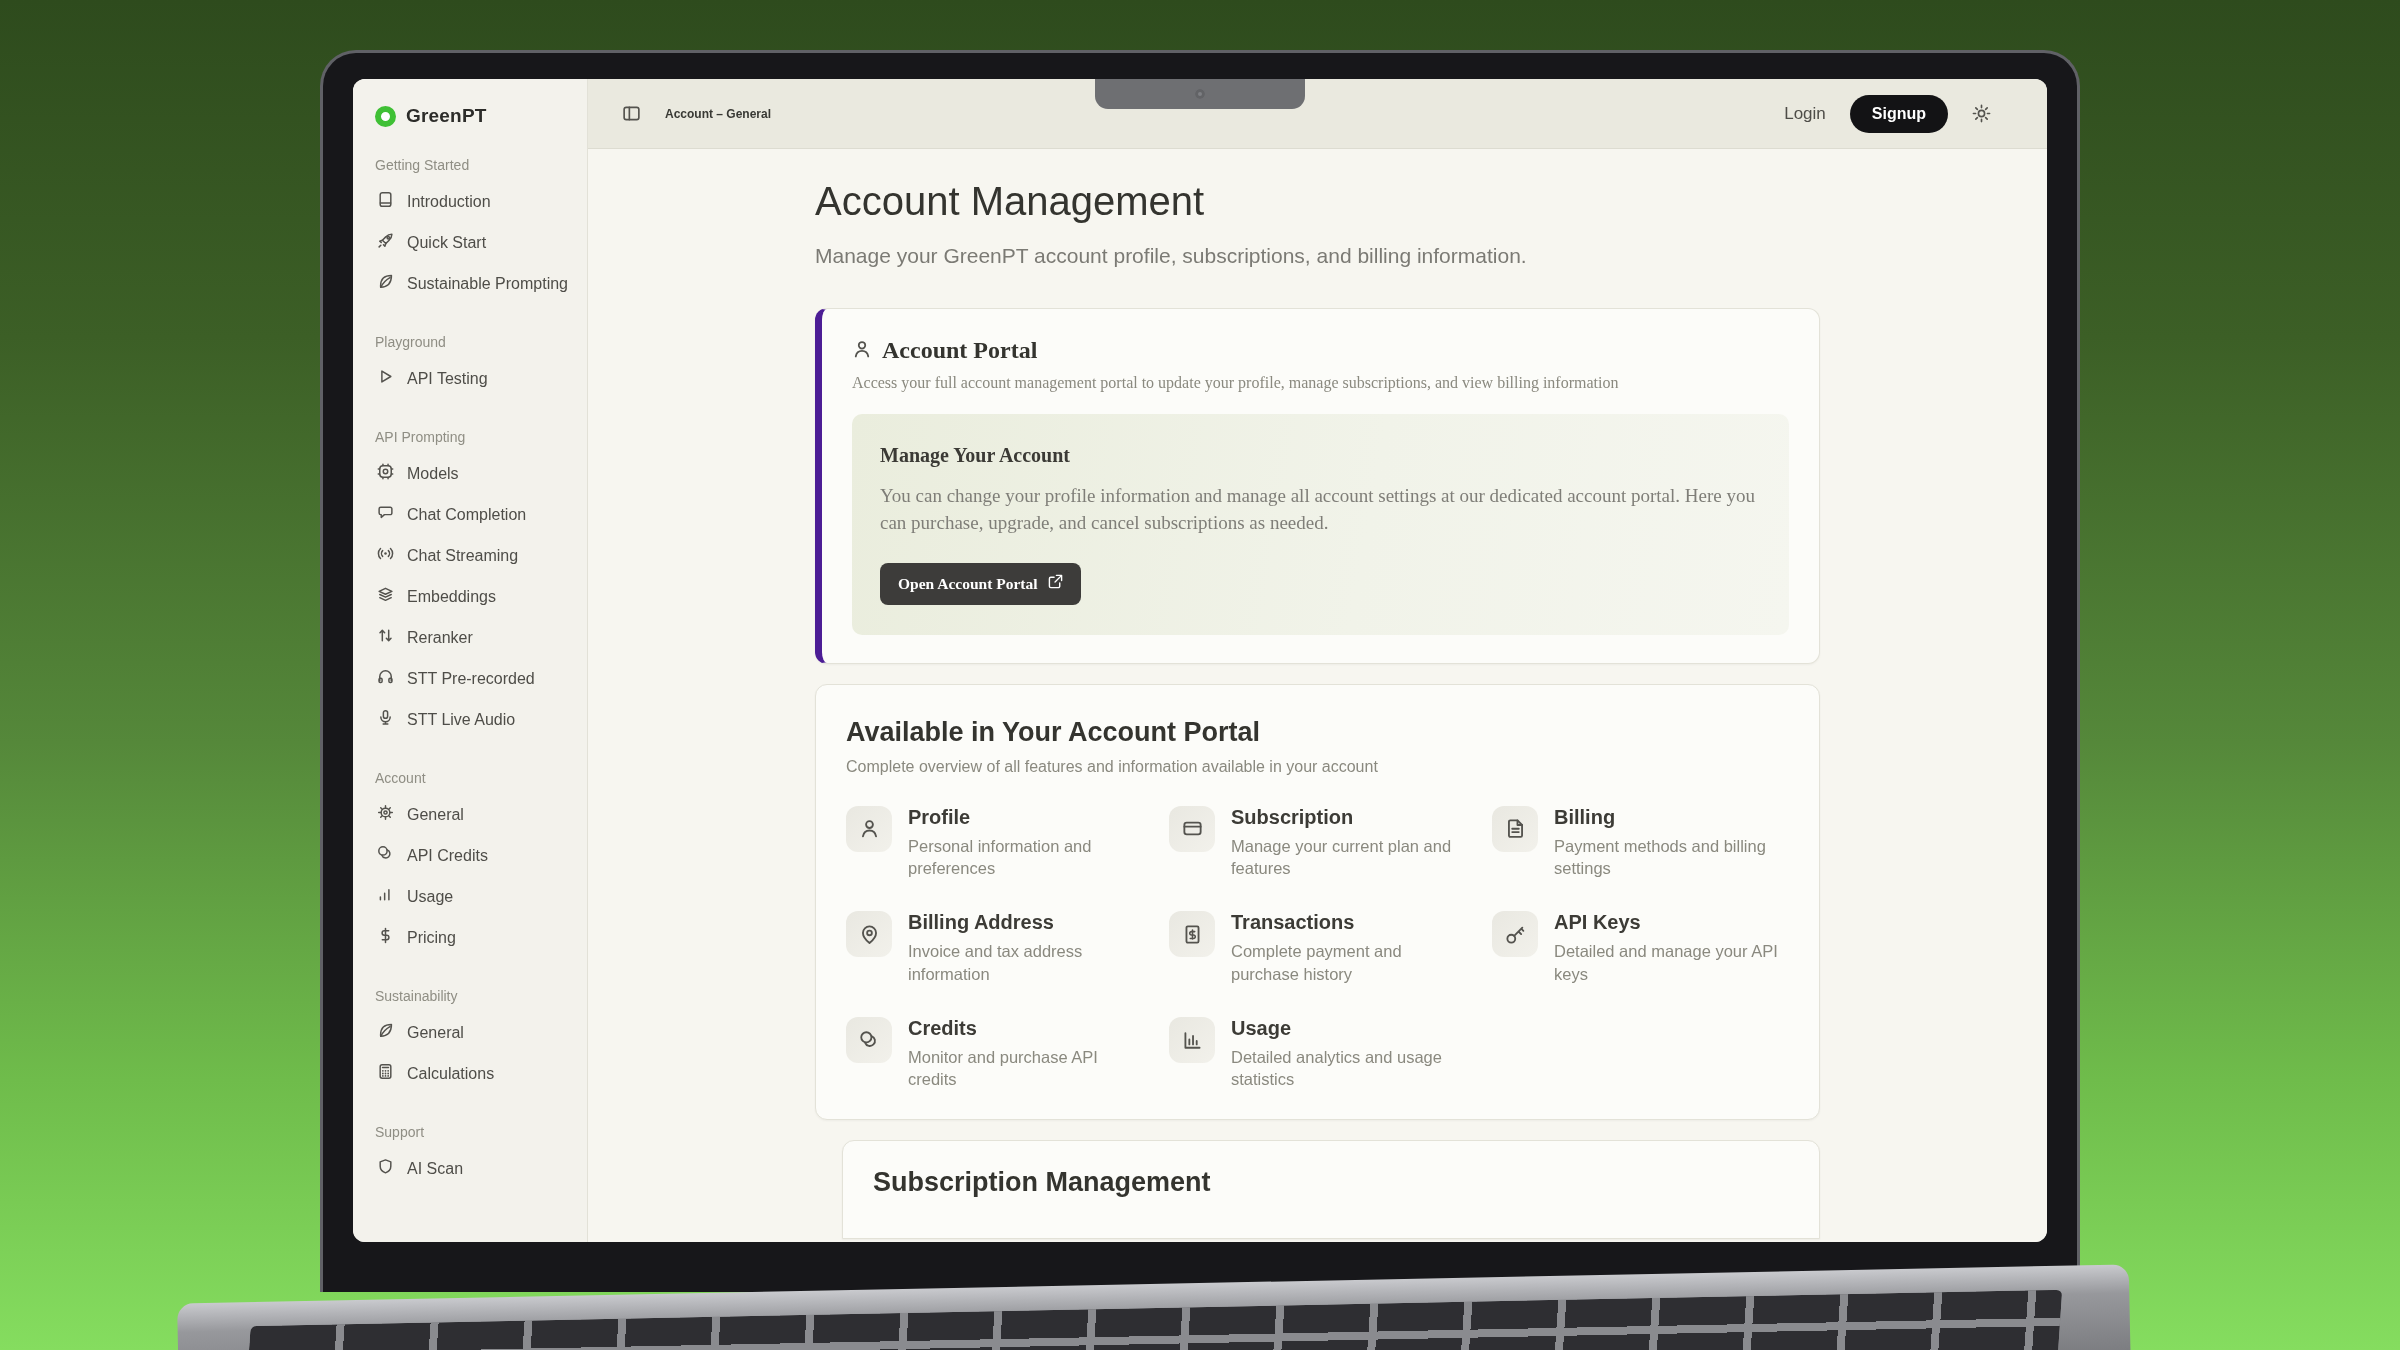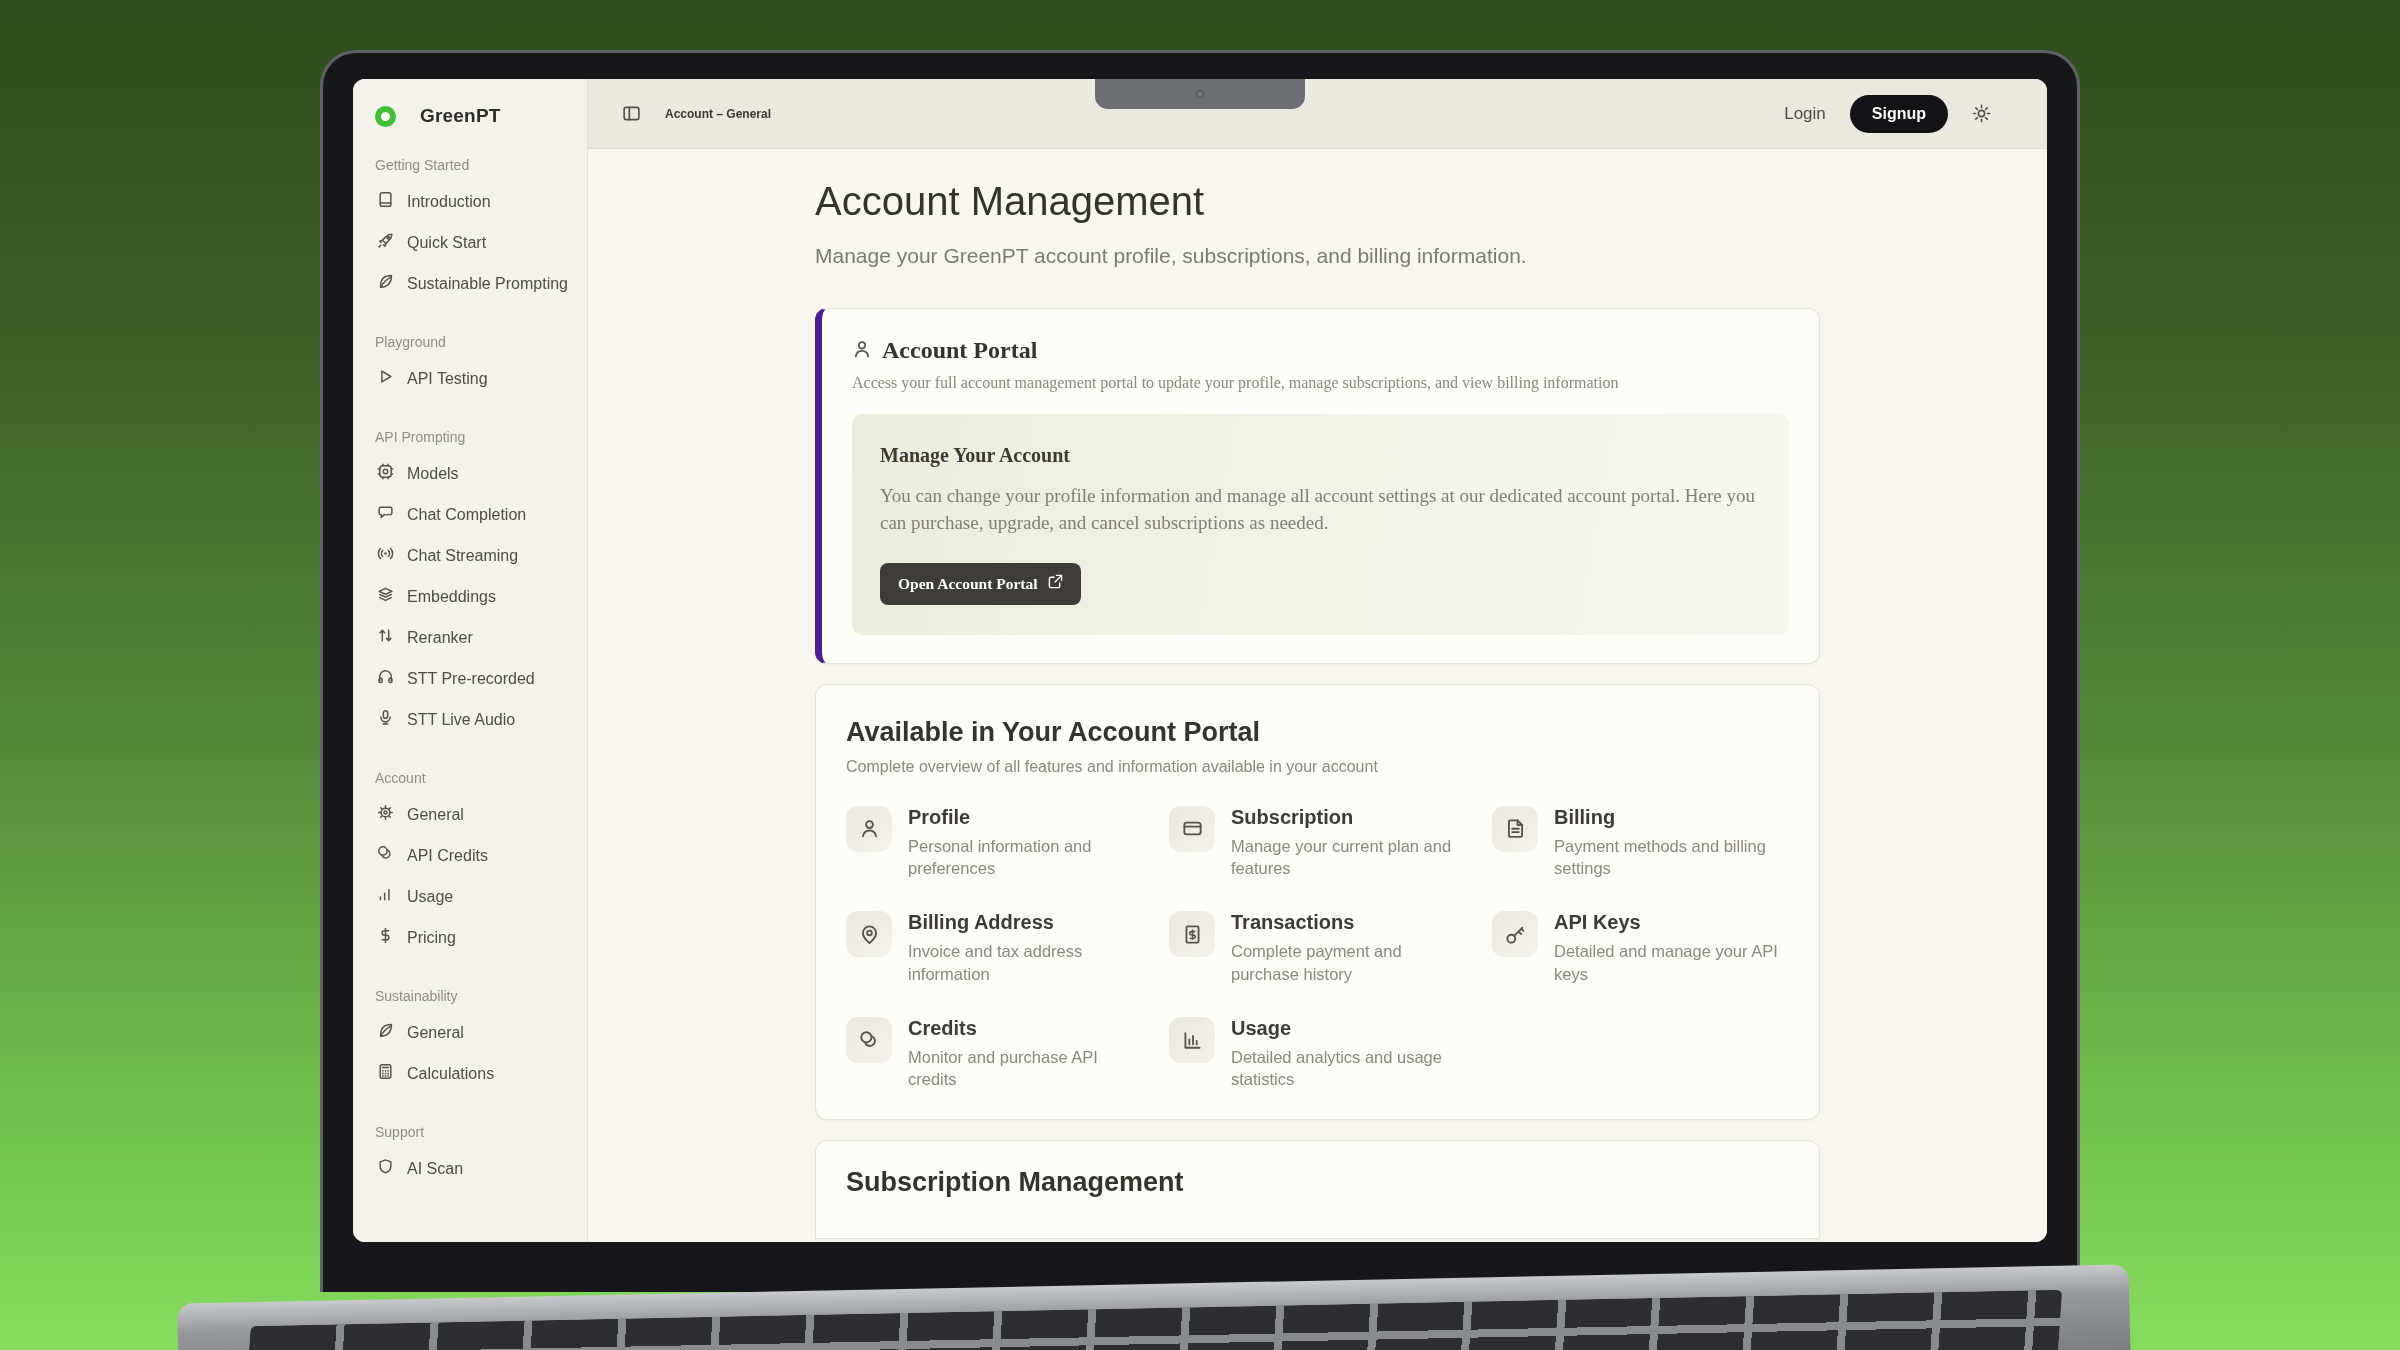--- a/index.html
+++ b/index.html
@@ -37,21 +37,21 @@
     background-image:
       repeating-linear-gradient(90deg,transparent 0 86px,#8a8b8f 86px 94px),
       repeating-linear-gradient(180deg,transparent 0 28px,#8a8b8f 28px 36px);
     transform:skewX(-5deg);
   }
   
   .sidebar{
     width:235px;min-width:235px;background:#f3f2ec;border-right:1px solid #e2e1d7;
     box-sizing:border-box;padding:26px 18px 0 22px;overflow:hidden;
   }
-  .logo-row{display:flex;align-items:center;gap:24px;margin-bottom:4px;}
+  .logo-row{display:flex;align-items:center;gap:10px;margin-bottom:4px;}
   .logo-ring{width:21px;height:21px;border-radius:50%;box-sizing:border-box;border:6px solid #3fc035;background:#fff;}
   .logo-text{font-size:19px;font-weight:bold;color:#2c2c29;letter-spacing:.2px;}
   .side-section-label{font-size:14px;color:#8f8e84;margin:30px 0 8px 0;}
   .side-item{display:flex;align-items:center;gap:13px;padding:10px 2px;cursor:pointer;}
   .side-item svg{flex:none;}
   .si-label{font-size:16px;color:#4e4d48;white-space:nowrap;}
   
   .main-col{flex:1;display:flex;flex-direction:column;min-width:0;}
   .topbar{
     height:70px;min-height:70px;background:#eae9df;border-bottom:1px solid #dddcd1;
@@ -95,21 +95,21 @@
   .features-sub{font-size:16px;color:#8a897f;margin-bottom:30px;}
   .features-grid{display:grid;grid-template-columns:1fr 1fr 1fr;column-gap:26px;row-gap:32px;}
   .feature{display:flex;gap:16px;align-items:flex-start;}
   .f-tile{
     width:46px;height:46px;min-width:46px;border-radius:12px;
     background:linear-gradient(135deg,#e9e8e1,#f2f1eb);
     display:flex;align-items:center;justify-content:center;
   }
   .f-title{font-size:20px;font-weight:bold;color:#3c3b36;margin-bottom:6px;}
   .f-desc{font-size:16.5px;color:#8a897f;line-height:1.35;max-width:260px;}
-  .sub-card{padding:26px 30px 40px 30px;margin-bottom:0;border-radius:12px 12px 0 0;}
+  .sub-card{padding:26px 30px 40px 30px;margin-bottom:0;border-radius:12px 12px 0 0;margin-left:27px;}
   .sub-title{font-size:27px;font-weight:bold;color:#34342f;}
   svg.ic{stroke:#54534e;fill:none;stroke-width:1.4;stroke-linecap:round;stroke-linejoin:round;}
   svg.ic-w{stroke:#ffffff;fill:none;stroke-width:1.5;stroke-linecap:round;stroke-linejoin:round;}
 </style>
 </head>
 <body>
 
 <div class="laptop-screen">
   <div class="screen-inner">
     <div class="notch">

